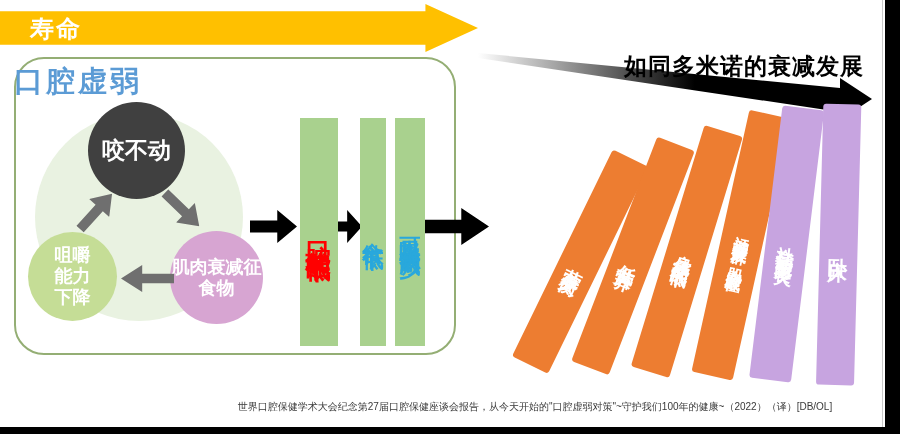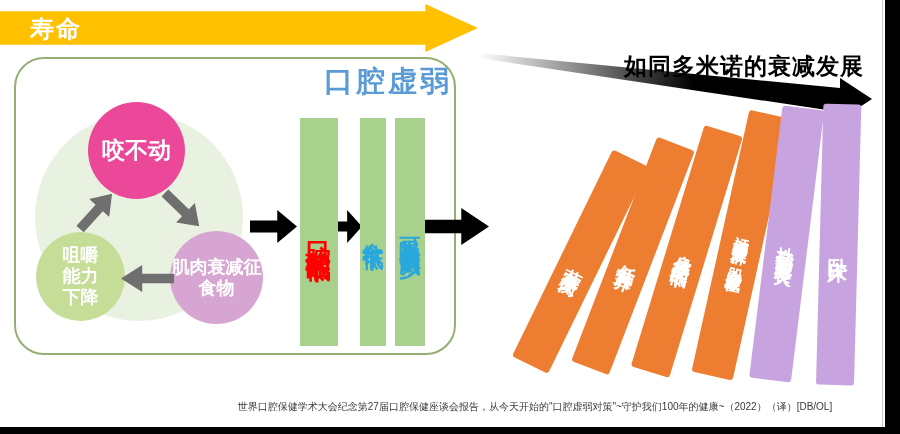--- a/index.html
+++ b/index.html
@@ -15,34 +15,34 @@
   .lifespan-label {
     position:absolute; left:30px; top:13px; color:#fff;
     font-size:24px; font-weight:bold; letter-spacing:2px;
   }
   
   .frailty-box {
     position:absolute; left:14px; top:57px; width:438px; height:294px;
     border:2px solid #94ae74; border-radius:30px; background:transparent;
   }
   .frailty-title {
-    position:absolute; left:14px; top:62px; width:438px; text-align:right;
+    position:absolute; left:14px; top:62px; width:438px; text-align:left;
     font-size:29px; font-weight:bold; letter-spacing:3px;
   }
   .bg-circle {
     position:absolute; left:35px; top:113px; width:208px; height:208px;
     border-radius:50%; background:#e9f2e1;
   }
   .cycle-circle {
     position:absolute; border-radius:50%; display:flex; flex-direction:column;
     align-items:center; justify-content:center; color:#fff; font-weight:bold;
     text-align:center; line-height:1.15;
   }
   .circle-bite  { left:88px;  top:102px; width:97px; height:97px; font-size:23px; }
-  .circle-chew  { left:36px;  top:232px; width:89px; height:89px; font-size:18px; }
+  .circle-chew  { left:28px;  top:232px; width:89px; height:89px; font-size:18px; }
   .circle-soft  { left:170px; top:231px; width:93px; height:93px; font-size:18px; }
   
   .block-arrow { position:absolute; background:#6f6f6f;
     clip-path:polygon(0 32%,60% 32%,60% 0,100% 50%,60% 100%,60% 68%,0 68%); }
   .arrow-up-right   { left:72px;  top:198px; width:48px; height:27px; transform:rotate(-48deg); }
   .arrow-down-right { left:158px; top:196px; width:48px; height:27px; transform:rotate(44deg); }
   .arrow-left       { left:121px; top:265px; width:53px; height:27px; transform:rotate(180deg); }
   .black-arrow { position:absolute; background:#000;
     clip-path:polygon(0 32%,58% 32%,58% 0,100% 50%,58% 100%,58% 68%,0 68%); }
   .arrow-a { left:250px; top:210px; width:47px; height:33px; }
@@ -94,21 +94,21 @@
 <div class="stage">
 
   <div class="lifespan-arrow" style="background-color: rgb(255, 192, 0);"></div>
   <div class="lifespan-label">寿命</div>
 
   <div class="frailty-box"></div>
   <div class="frailty-title" style="color: rgb(91, 155, 213);">口腔虚弱</div>
 
   <div class="bg-circle" style="background-color: rgb(233, 242, 225);"></div>
 
-  <div class="cycle-circle circle-bite" style="background-color: #ec4899;">
+  <div class="cycle-circle circle-bite" style="background-color: #404040;">
     <div>咬不动</div>
   </div>
 
   <div class="cycle-circle circle-chew" style="background-color: rgb(197, 221, 150);">
     <div>咀嚼</div>
     <div>能力</div>
     <div>下降</div>
   </div>
 
   <div class="cycle-circle circle-soft" style="background-color: rgb(215, 165, 210);">

